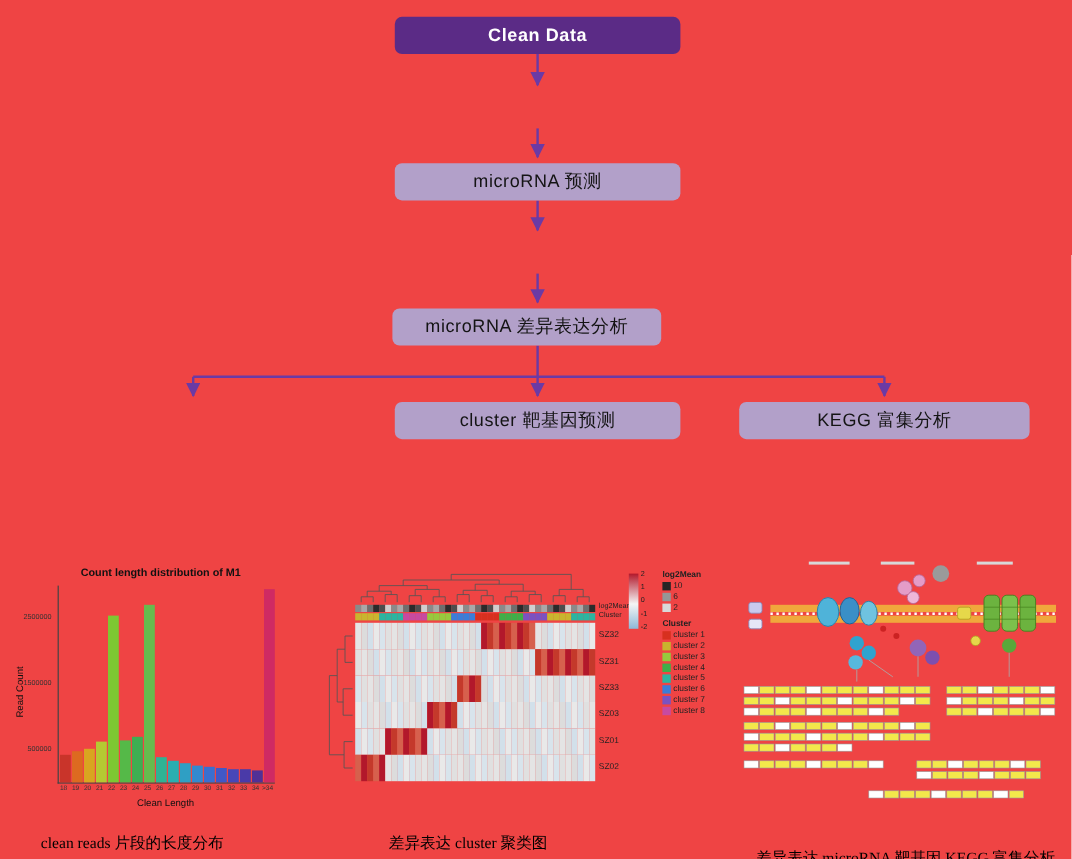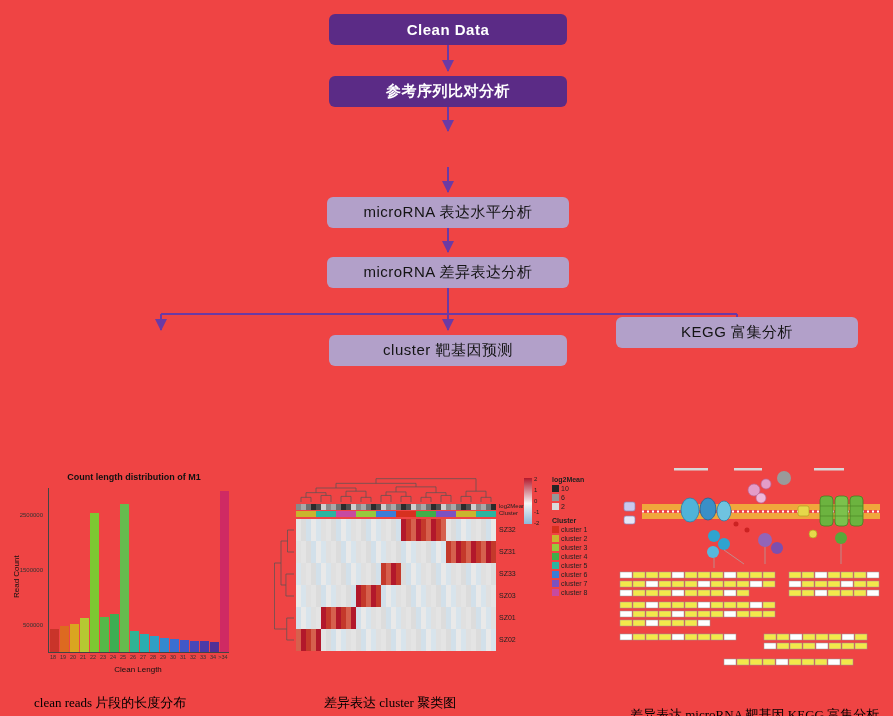--- a/index.html
+++ b/index.html
@@ -66,25 +66,24 @@
       <line x1="448" y1="167" x2="448" y2="192" marker-end="url(#ah)"></line>
       <line x1="448" y1="228" x2="448" y2="252" marker-end="url(#ah)"></line>
       <line x1="448" y1="288" x2="448" y2="330" marker-end="url(#ah)"></line>
       <line x1="161" y1="314" x2="737" y2="314"></line>
       <line x1="161" y1="314" x2="161" y2="330" marker-end="url(#ah)"></line>
       <line x1="737" y1="314" x2="737" y2="330" marker-end="url(#ah)"></line>
     </g>
   </svg>
 
   <div class="fc-box fc-dark" style="left:329px;top:14px;width:238px">Clean Data</div>
-  <div class="fc-box fc-dark" style="left:329px;top:76px;width:238px">参考序列比对分析</div>
-  <div class="fc-box fc-light" style="left:327px;top:197px;width:242px">microRNA 表达水平分析</div>
-  <div class="fc-box fc-light" style="left:327px;top:257px;width:242px">microRNA 差异表达分析</div>
+  <div class="fc-box fc-light" style="left:329px;top:136px;width:238px">microRNA 预测</div>
+  <div class="fc-box fc-light" style="left:327px;top:257px;width:224px">microRNA 差异表达分析</div>
   <div class="fc-box fc-light" style="left:329px;top:335px;width:238px">cluster 靶基因预测</div>
-  <div class="fc-box fc-light" style="left:616px;top:317px;width:242px">KEGG 富集分析</div>
+  <div class="fc-box fc-light" style="left:616px;top:335px;width:242px">KEGG 富集分析</div>
 
   <div id="fig1">
     <div class="bc-title">Count length distribution of M1</div>
     <div class="bc-ylab">Read Count</div>
     <div id="bar-yticks">
         <div class="ytick" style="bottom: 24px;">500000</div>
         <div class="ytick" style="bottom: 79px;">1500000</div>
         <div class="ytick" style="bottom: 134px;">2500000</div>
       </div>
     <div id="bar-plot">

